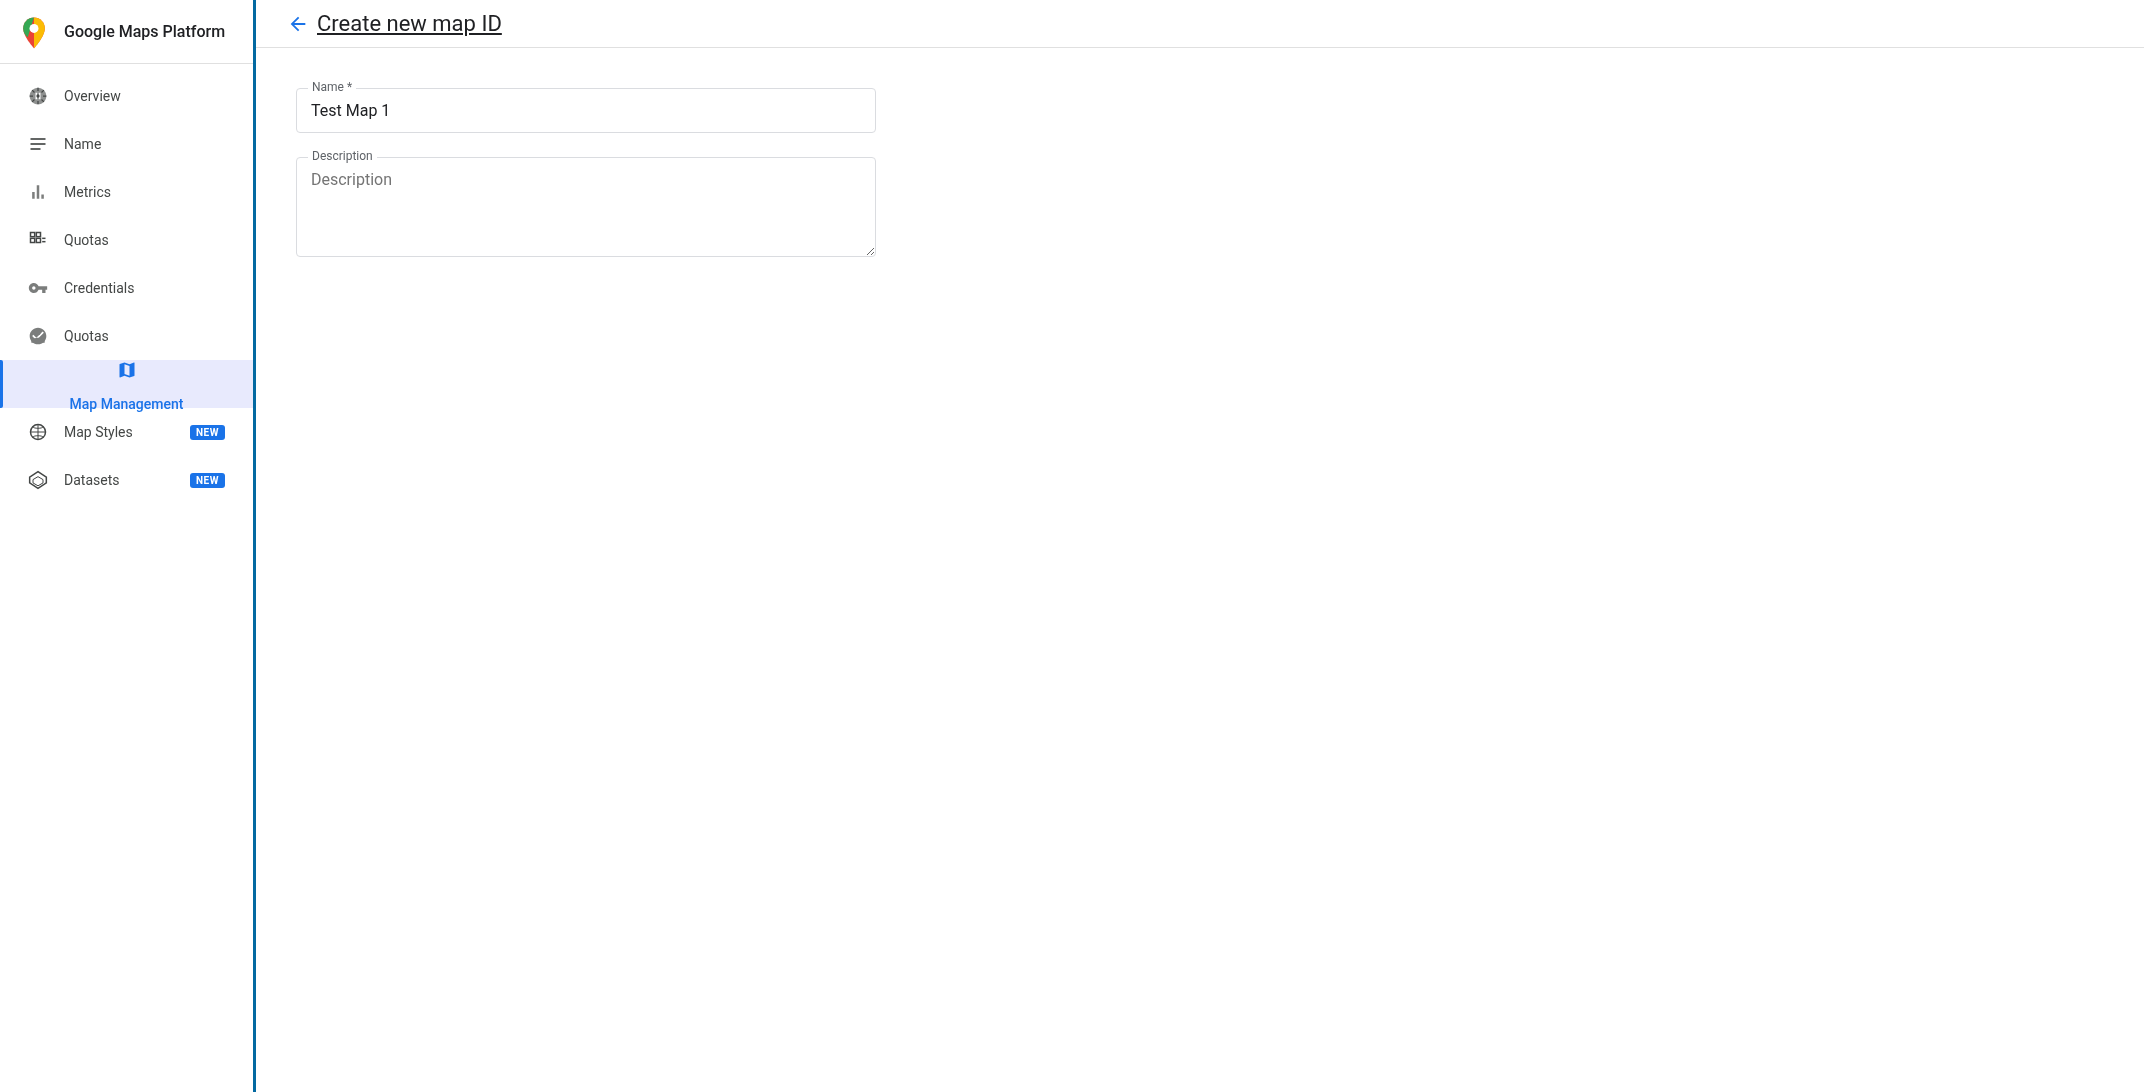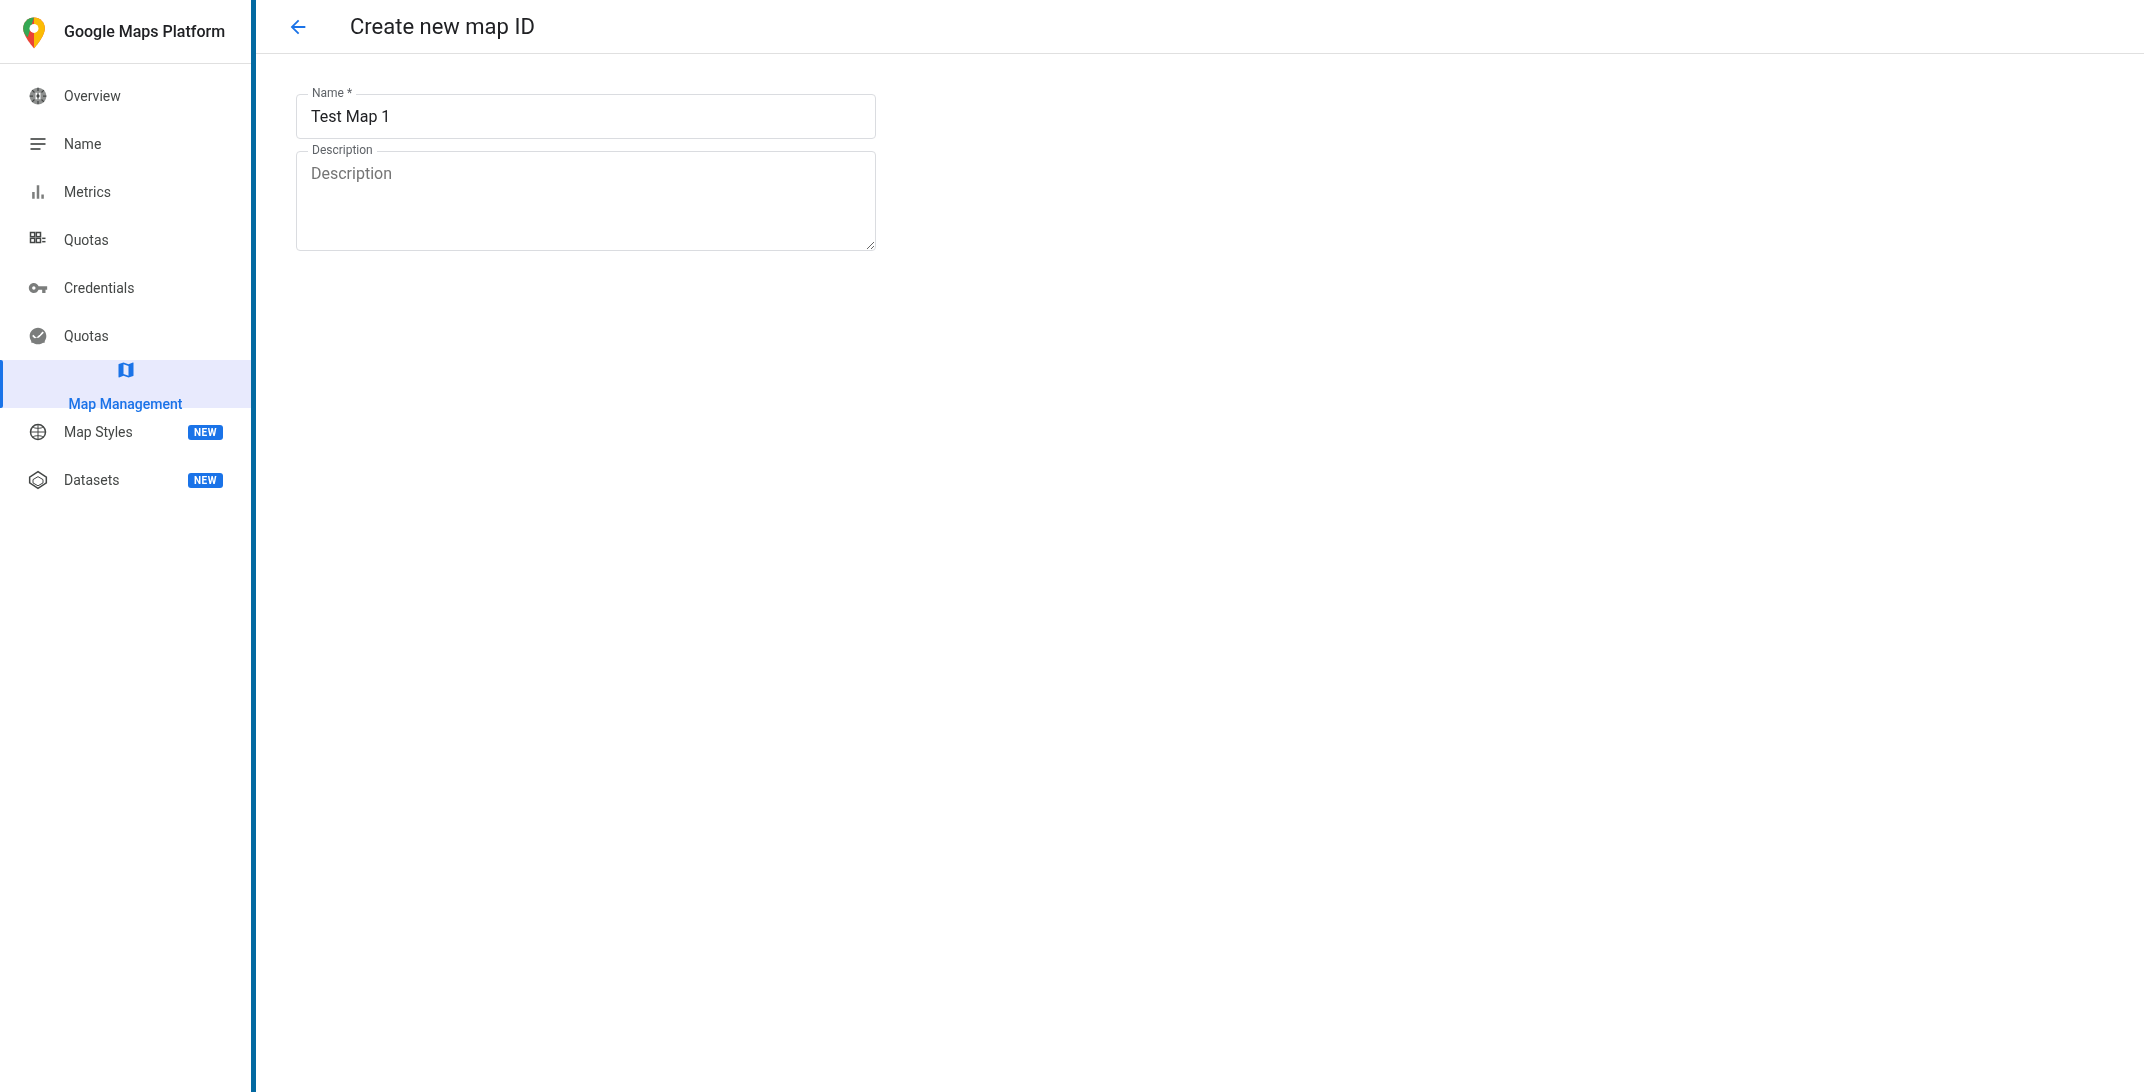--- a/index.html
+++ b/index.html
@@ -10,21 +10,21 @@
       color: #202124;
       display: flex;
       height: 100vh;
       overflow: hidden;
     }
 
     
     .sidebar {
       width: 256px;
       min-width: 256px;
-      border-right: 5px solid #0369a1;
+      border-right: 3px solid #0369a1;
       display: flex;
       flex-direction: column;
       background: #fff;
       height: 100vh;
       overflow-y: auto;
     }
 
     .sidebar-header {
       display: flex;
       align-items: center;
@@ -113,24 +113,25 @@
     .main-content {
       flex: 1;
       display: flex;
       flex-direction: column;
       overflow: hidden;
     }
 
     .main-header {
       display: flex;
       align-items: center;
-      height: 54px;
+      height: 48px;
       padding: 0 24px;
       border-bottom: 1px solid #e0e0e0;
-      gap: 34px;
+      gap: 1px;
+      text-decoration: underline;
     }
 
     .back-button {
       width: 36px;
       height: 36px;
       display: flex;
       align-items: center;
       justify-content: center;
       cursor: pointer;
       border-radius: 50%;
@@ -148,21 +149,21 @@
     .form-area {
       flex: 1;
       padding: 40px 40px;
       overflow-y: auto;
     }
 
     
     .field-wrapper {
       position: relative;
       max-width: 580px;
-      margin-bottom: 12px;
+      margin-bottom: 24px;
     }
 
     .field-wrapper label {
       position: absolute;
       top: -8px;
       left: 12px;
       background: #fff;
       padding: 0 4px;
       font-size: 12px;
       color: #5f6368;

